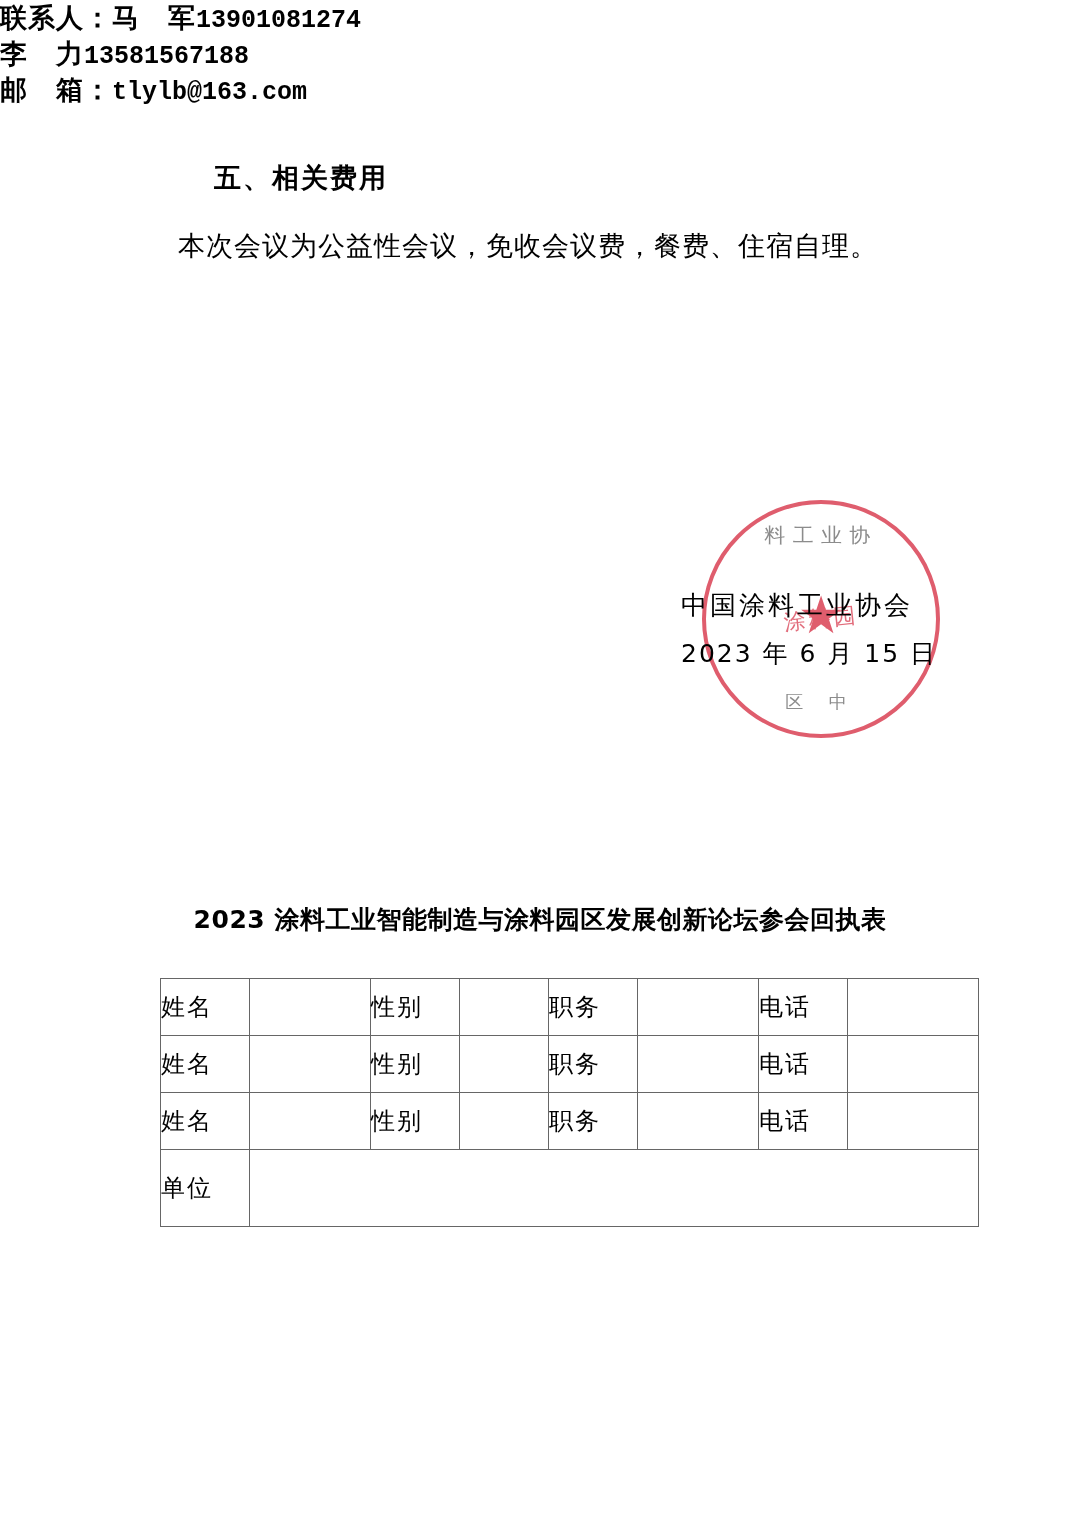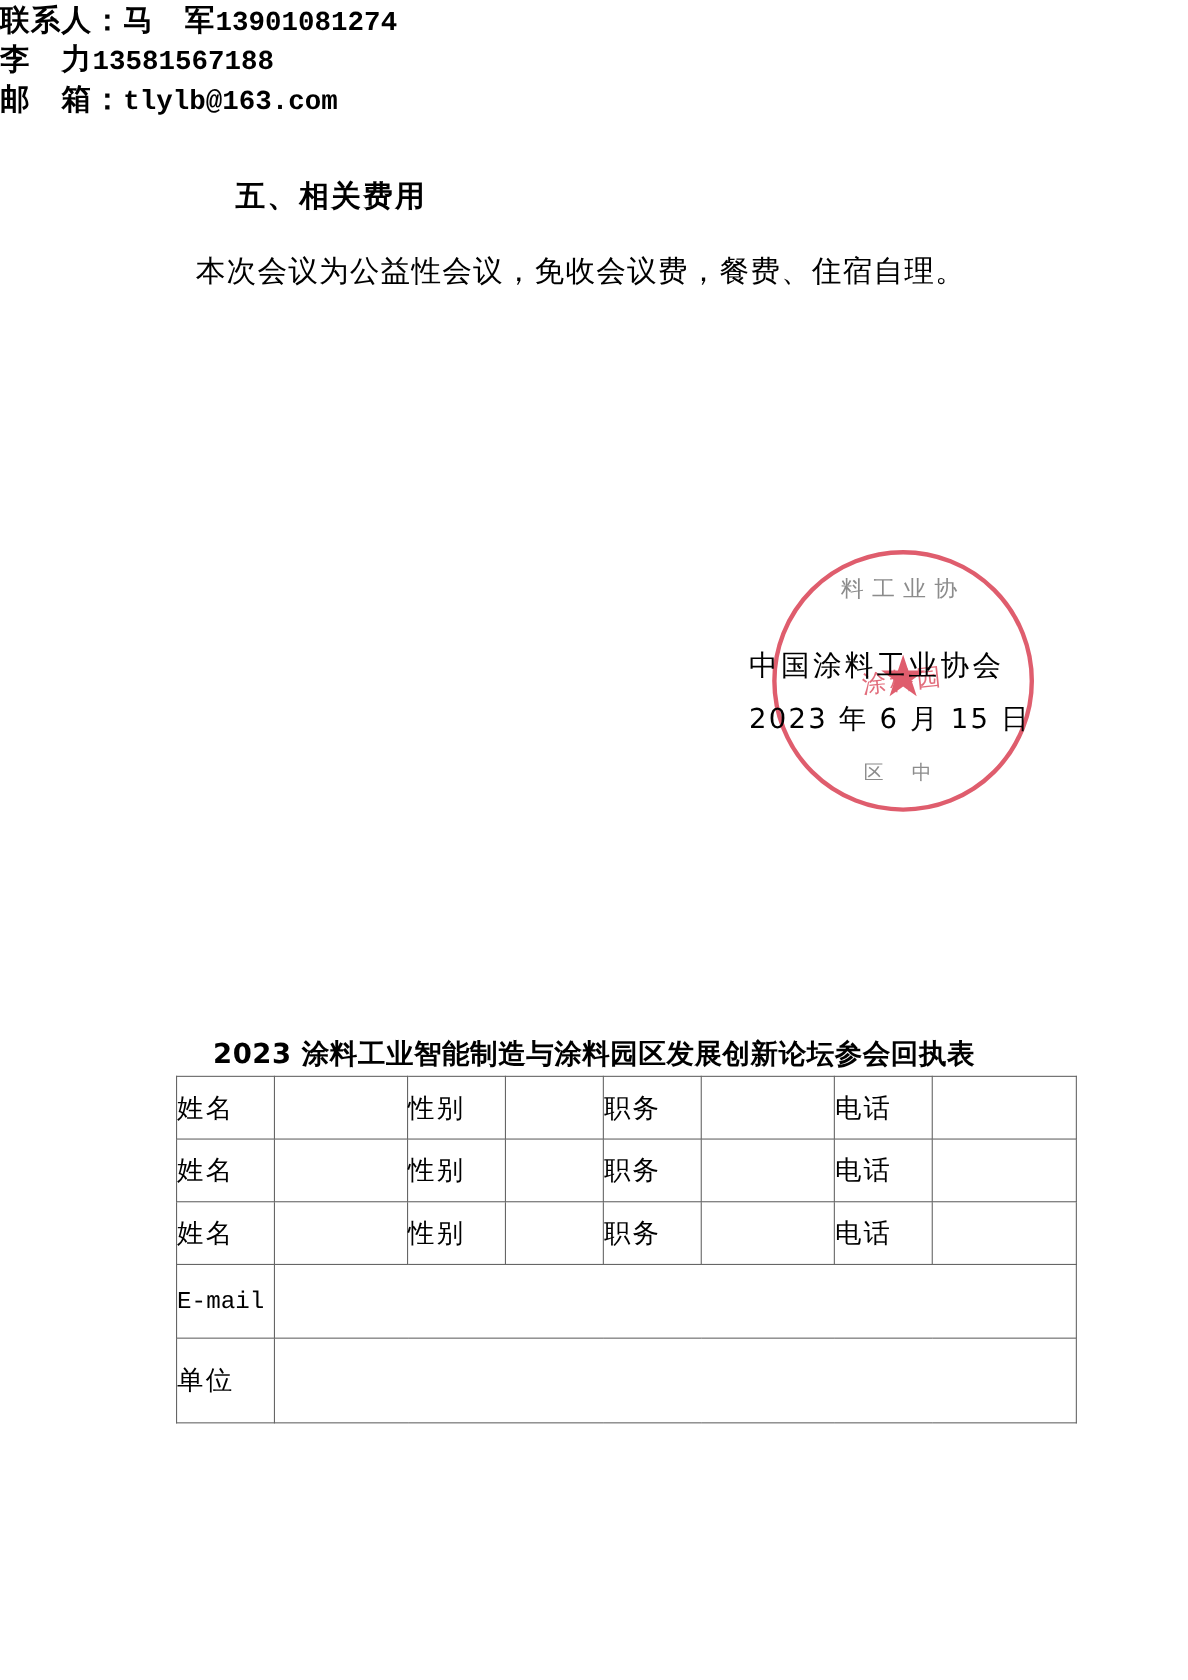--- a/index.html
+++ b/index.html
@@ -121,21 +121,21 @@
     white-space: nowrap;
     text-align: center;
   }
   #sign-org  { left: 681px; top: 588px; }
   #sign-date { left: 681px; top: 637px; font-size: 25px; letter-spacing: 2px; }
 
   
   #form-title {
     position: absolute;
     left: 0; right: 0;
-    top: 941px;
+    top: 903px;
     text-align: center;
     font-family: "DejaVu Sans", sans-serif;
     font-weight: bold;
     font-size: 25px;
     letter-spacing: 0.5px;
   }
 
   
   #receipt-table {
     position: absolute;
@@ -230,23 +230,19 @@
         <td class="label">姓名</td>
         <td class="value w-name"></td>
         <td class="label">性别</td>
         <td class="value w-sex"></td>
         <td class="label">职务</td>
         <td class="value w-post"></td>
         <td class="label">电话</td>
         <td class="value w-tel"></td>
       </tr>
       <tr>
-        <td class="label-mono">E-mail</td>
-        <td class="value" colspan="7" style="height:66px"></td>
-      </tr>
-      <tr>
         <td class="label">单位</td>
         <td class="value" colspan="7" style="height:76px"></td>
       </tr>
     </tbody>
   </table>
 
 </div>
 
 </body></html>

